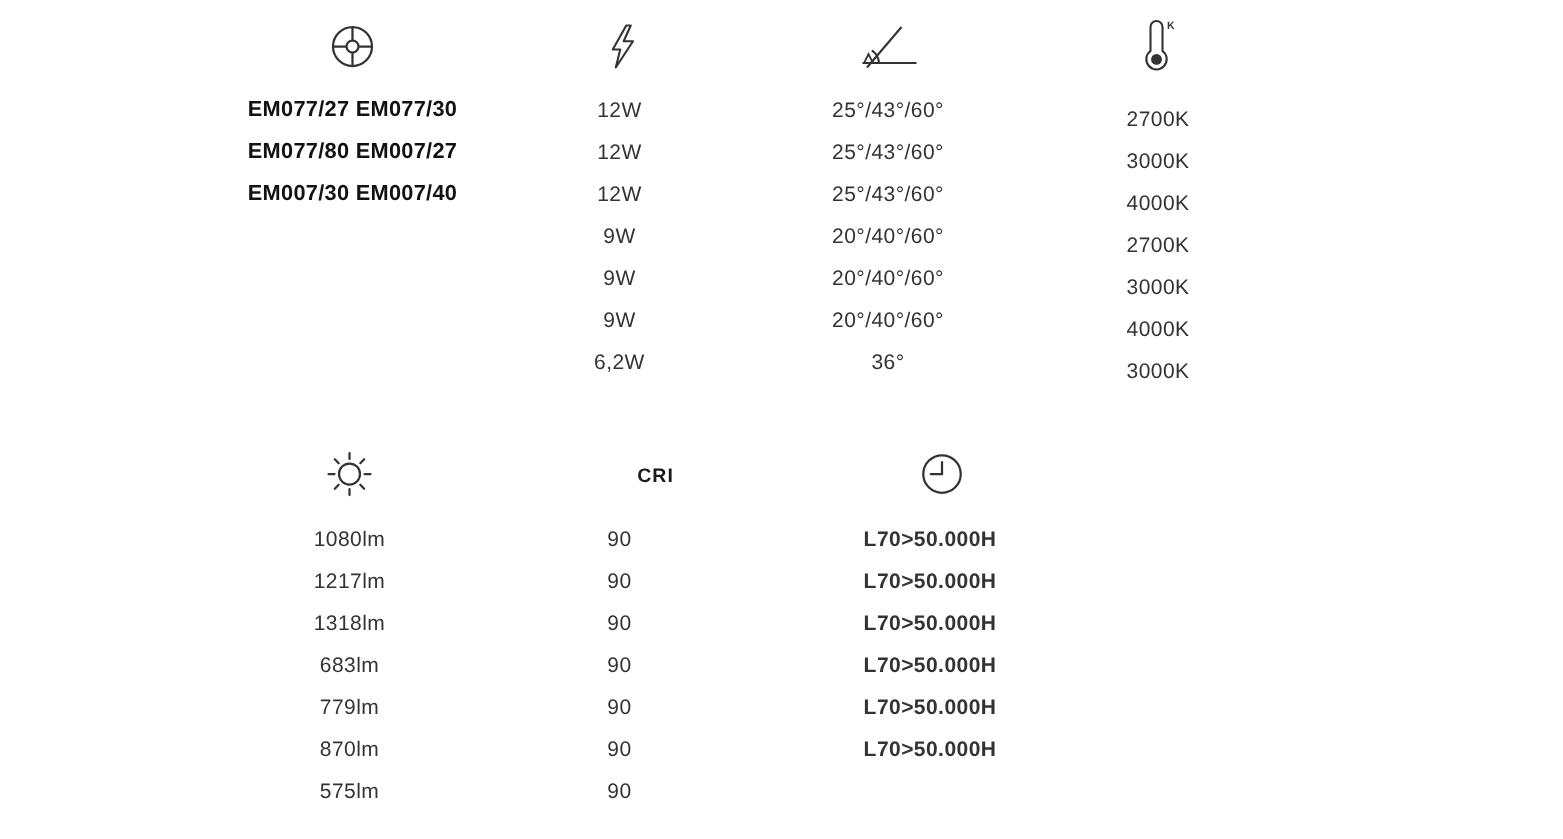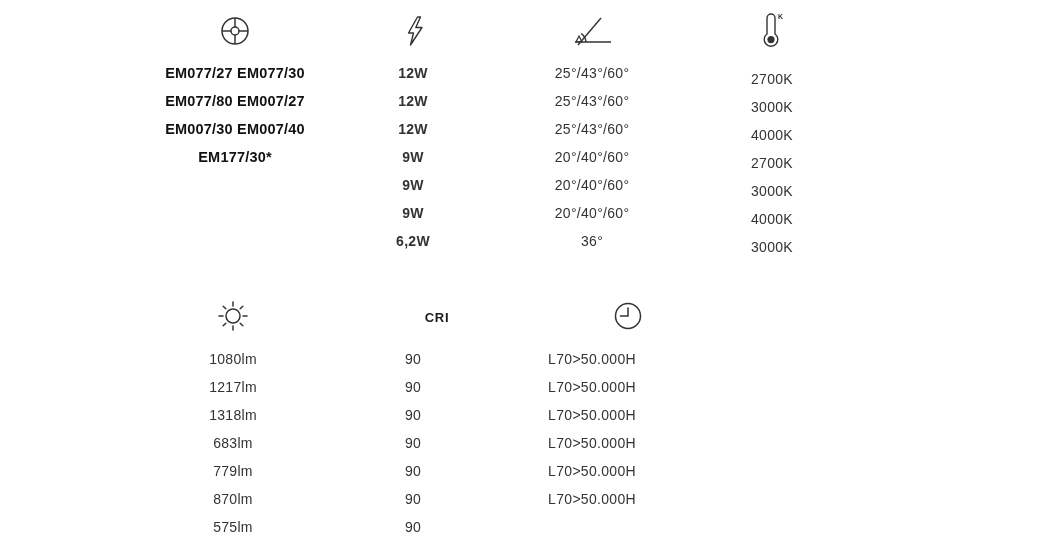--- a/index.html
+++ b/index.html
@@ -83,24 +83,23 @@
       <path d="M8 7 a4 4 0 0 1 8 0 V 23 a 6.8 6.8 0 1 1 -8 0 Z"></path>
       <circle cx="12" cy="28.6" r="3.6" fill="#333333" stroke="none"></circle>
       <text x="19" y="8" class="thermo-k" fill="#333333" stroke="none" font-family="Liberation Sans, sans-serif">K</text>
     </svg>
   </div>
 
   <div class="col" style="left:235px; top:59px;">
     <div class="cell model">EM077/27 EM077/30</div>
     <div class="cell model">EM077/80 EM007/27</div>
     <div class="cell model">EM007/30 EM007/40</div>
-    <div class="cell model">EM177/30*</div>
   </div>
 
-  <div class="col" style="left:413px; top:59px;font-weight:bold;">
+  <div class="col" style="left:413px; top:59px;">
     <div class="cell">12W</div>
     <div class="cell">12W</div>
     <div class="cell">12W</div>
     <div class="cell">9W</div>
     <div class="cell">9W</div>
     <div class="cell">9W</div>
     <div class="cell">6,2W</div>
   </div>
 
   <div class="col" style="left:592px; top:59px;">
@@ -159,21 +158,21 @@
   <div class="col" style="left:413px; top:345px;">
     <div class="cell">90</div>
     <div class="cell">90</div>
     <div class="cell">90</div>
     <div class="cell">90</div>
     <div class="cell">90</div>
     <div class="cell">90</div>
     <div class="cell">90</div>
   </div>
 
-  <div class="col" style="left:592px; top:345px;">
+  <div class="col" style="left:620px; top:345px;font-weight:bold;">
     <div class="cell">L70&gt;50.000H</div>
     <div class="cell">L70&gt;50.000H</div>
     <div class="cell">L70&gt;50.000H</div>
     <div class="cell">L70&gt;50.000H</div>
     <div class="cell">L70&gt;50.000H</div>
     <div class="cell">L70&gt;50.000H</div>
   </div>
 
 </div>
 

